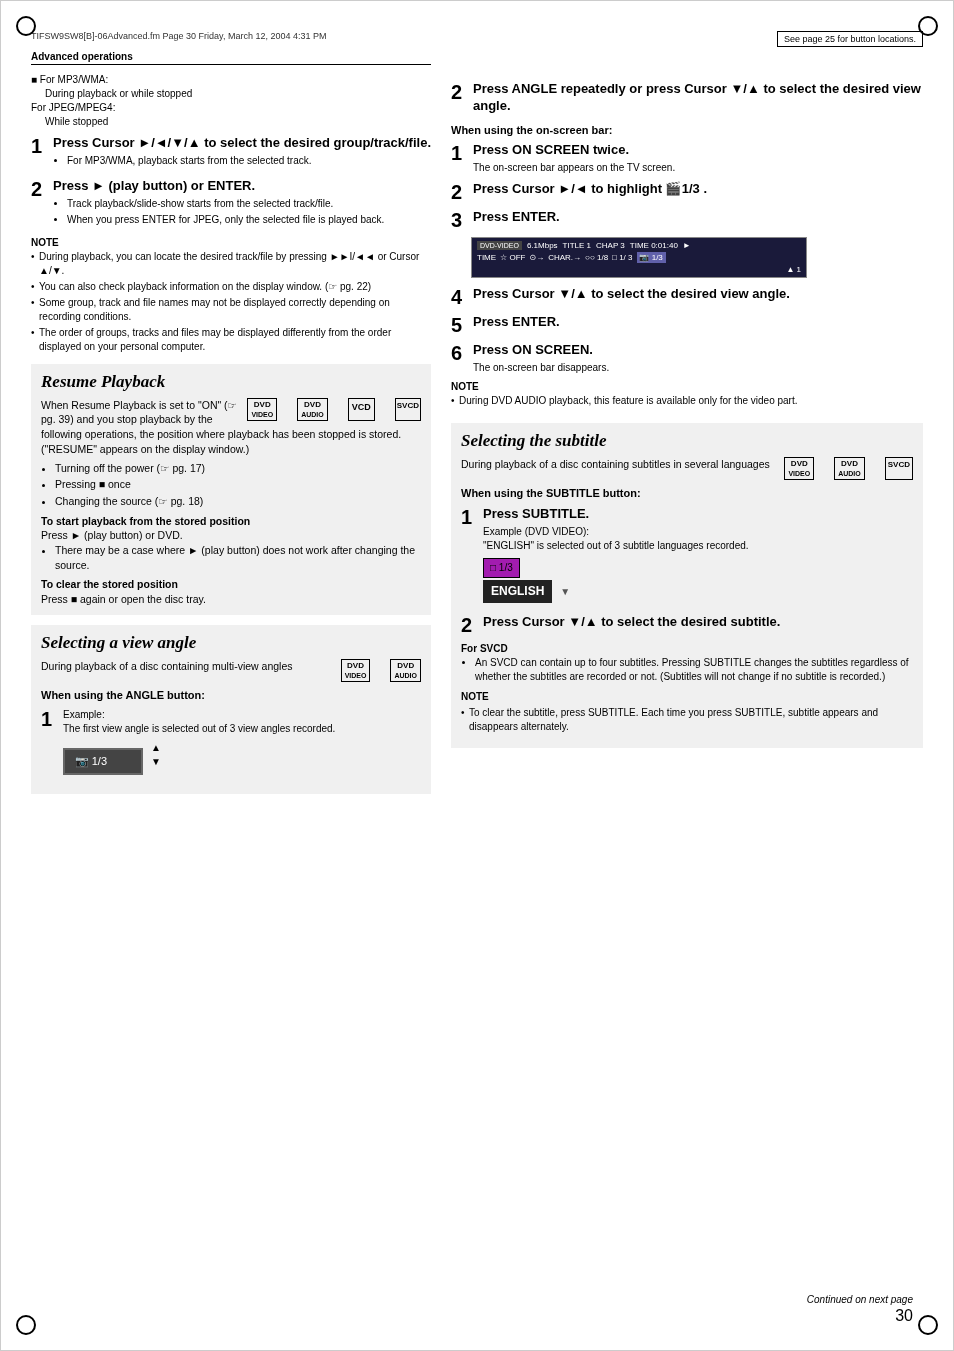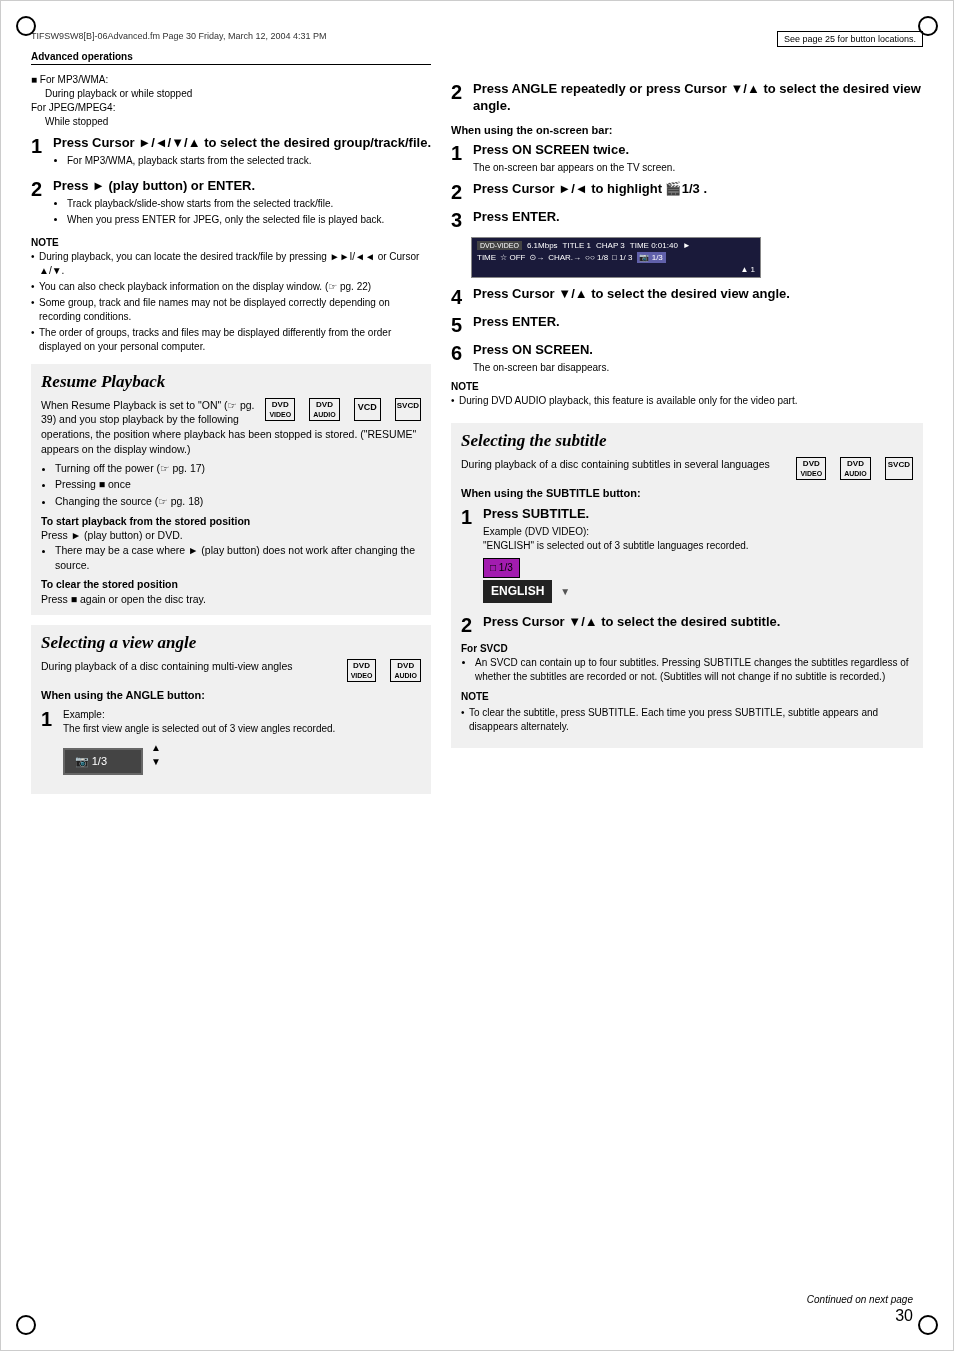--- a/index.html
+++ b/index.html
@@ -80,21 +80,21 @@
     }
     .section-box-title {
       font-size: 17px;
       font-weight: bold;
       font-style: italic;
       margin-bottom: 6px;
       font-family: 'Times New Roman', serif;
     }
     .section-box-content { font-size: 10.5px; line-height: 1.4; }
 
-    .badge-group { display: flex; gap: 14px; float: right; margin-left: 10px; }
+    .badge-group { display: flex; gap: 20px; float: right; margin-left: 10px; }
 
     .resume-section { overflow: hidden; }
 
     .when-using-label {
       font-weight: bold;
       font-size: 11px;
       margin: 6px 0 4px 0;
     }
     .big-step { display: flex; align-items: flex-start; margin-bottom: 6px; }
     .big-step-num {
@@ -295,21 +295,21 @@
         </div>
       </div>
 
       <div class="big-step">
         <div class="big-step-num">3</div>
         <div class="big-step-text">
           <div class="step-header">Press ENTER.</div>
         </div>
       </div>
 
-      <div style="border: 1px solid #888; background: #1a1a3a; color: #fff; font-size: 8px; padding: 3px 5px; margin: 4px 0 8px 20px; width: 290px;">
+      <div style="border: 1px solid #888; background: #1a1a3a; color: #fff; font-size: 8px; padding: 3px 5px; margin: 4px 0 8px 20px; width: 336px;">
         <div style="display: flex; gap: 5px; align-items: center; margin-bottom: 2px;">
           <span style="background: #444; padding: 1px 3px; font-size: 7px;">DVD-VIDEO</span>
           <span>6.1Mbps</span>
           <span>TITLE 1</span>
           <span>CHAP 3</span>
           <span>TIME 0:01:40</span>
           <span>►</span>
         </div>
         <div style="display: flex; gap: 4px; align-items: center;">
           <span>TIME</span>

